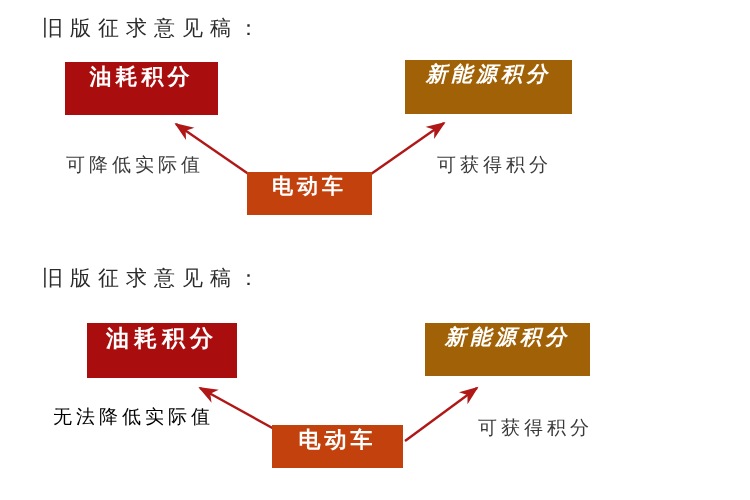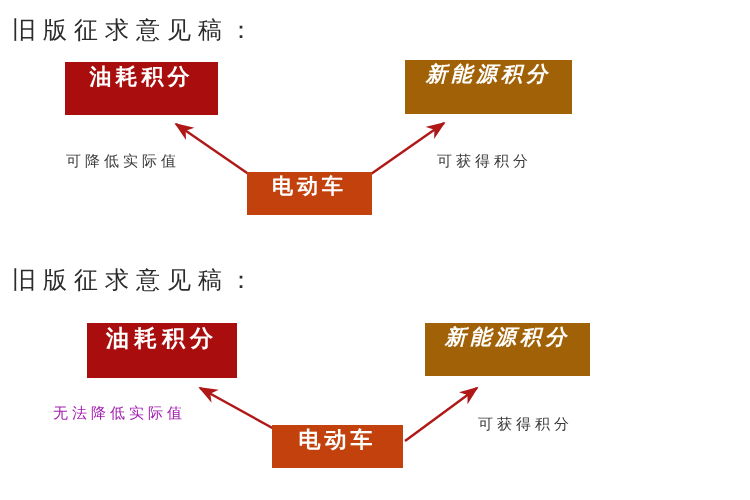--- a/index.html
+++ b/index.html
@@ -21,47 +21,48 @@
   }
   .arrow-layer {
     position: absolute;
     left: 0; top: 0;
     width: 750px; height: 500px;
     pointer-events: none;
   }
   .heading {
     position: absolute;
     font-family: "Liberation Serif", "DejaVu Serif", serif;
-    font-size: 24px;
+    font-size: 21px;
     letter-spacing: 7px;
     color: #2b2b2b;
     white-space: nowrap;
+    margin-left: 30px;
   }
   .tagbox {
     position: absolute;
     display: flex;
     align-items: flex-start;
     justify-content: center;
     color: #ffffff;
     font-family: "DejaVu Sans", "Liberation Sans", sans-serif;
     font-weight: bold;
     white-space: nowrap;
   }
   .tagbox.red   { background: #a90d0d; }
   .tagbox.blue  { background: #a16207; font-style: italic; }
   .tagbox.green { background: #c2410c; }
   .note {
     position: absolute;
     font-family: "Liberation Serif", "DejaVu Serif", serif;
-    font-size: 15px;
+    font-size: 19px;
     letter-spacing: 4px;
     white-space: nowrap;
   }
   .note.gray { color: #3a3a3a; }
-  .note.red  { color: #a21caf; text-align: center; }
+  .note.red  { color: #000000; text-align: center; }
 </style>
 </head>
 <body>
 
 <div class="canvas">
 
   <svg class="arrow-layer" viewBox="0 0 750 500" width="750" height="500">
     <defs>
       <marker id="ah" markerWidth="9" markerHeight="9" refX="7.2" refY="3.1" orient="auto" markerUnits="strokeWidth">
         <path d="M0,0 L8,3.1 L0,6.2 L2.3,3.1 z" fill="#b01818"></path>

